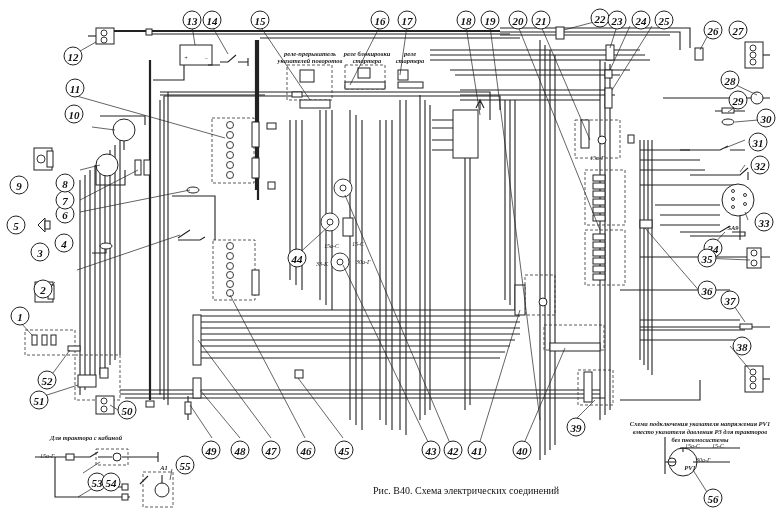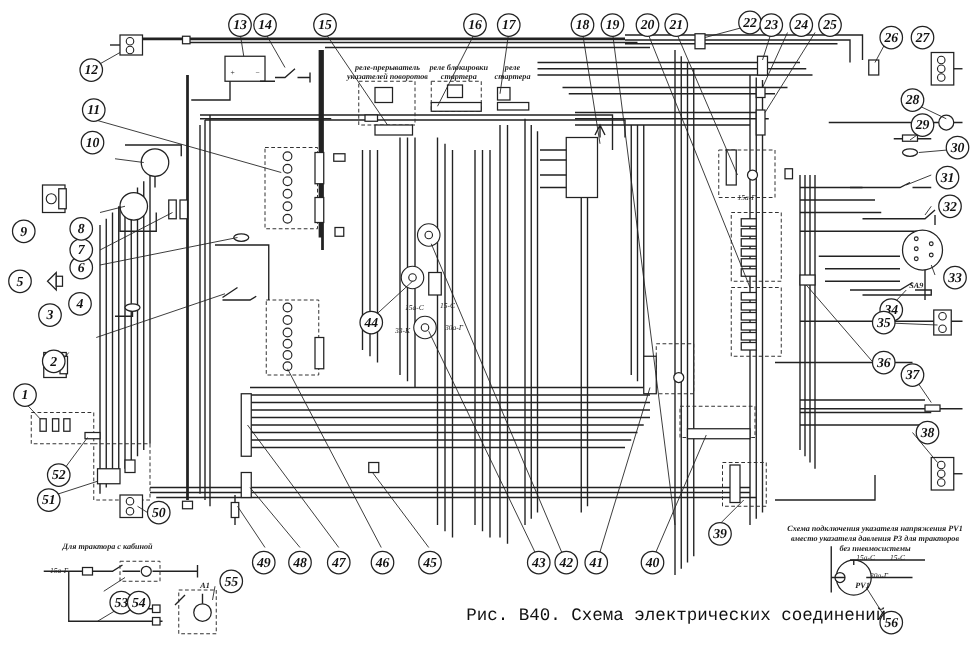--- a/index.html
+++ b/index.html
@@ -8,21 +8,21 @@
   .w { stroke:#222; stroke-width:1.1; fill:none; }
   .wt { stroke:#222; stroke-width:2.2; fill:none; }
   .box { stroke:#222; stroke-width:1; fill:#fff; }
   .dash { stroke:#333; stroke-width:0.8; fill:none; stroke-dasharray:3 2; }
   .lead { stroke:#222; stroke-width:0.7; fill:none; }
   .callout circle { fill:#fff; stroke:#222; stroke-width:1; }
   .callout text { font-family:"Liberation Serif", serif; font-style:italic; font-weight:bold; font-size:11px; text-anchor:middle; dominant-baseline:central; fill:#111; }
   .lamp circle { fill:#fff; stroke:#222; stroke-width:0.9; }
   .wl { font-family:"Liberation Serif", serif; font-style:italic; font-size:6px; fill:#222; }
   .rlabel { font-family:"Liberation Serif", serif; font-style:italic; font-weight:bold; font-size:6.5px; fill:#222; text-anchor:middle; }
-  .caption { position:absolute; left:373px; top:485px; font-family:Liberation Mono, monospace; font-size:14px; color:#111; white-space:nowrap; }
+  .caption { position:absolute; left:373px; top:485px; font-family:Liberation Serif, serif; font-size:10px; color:#111; white-space:nowrap; }
   .note { position:absolute; font-family:"Liberation Serif", serif; font-style:italic; font-weight:bold; font-size:6.5px; color:#222; text-align:center; line-height:8px; }
 </style>
 </head>
 <body>
 
 <svg id="diagram" viewBox="0 0 780 516" xmlns="http://www.w3.org/2000/svg">
 
   <g>
 
     <path class="wt" d="M105 31 H500"></path>

